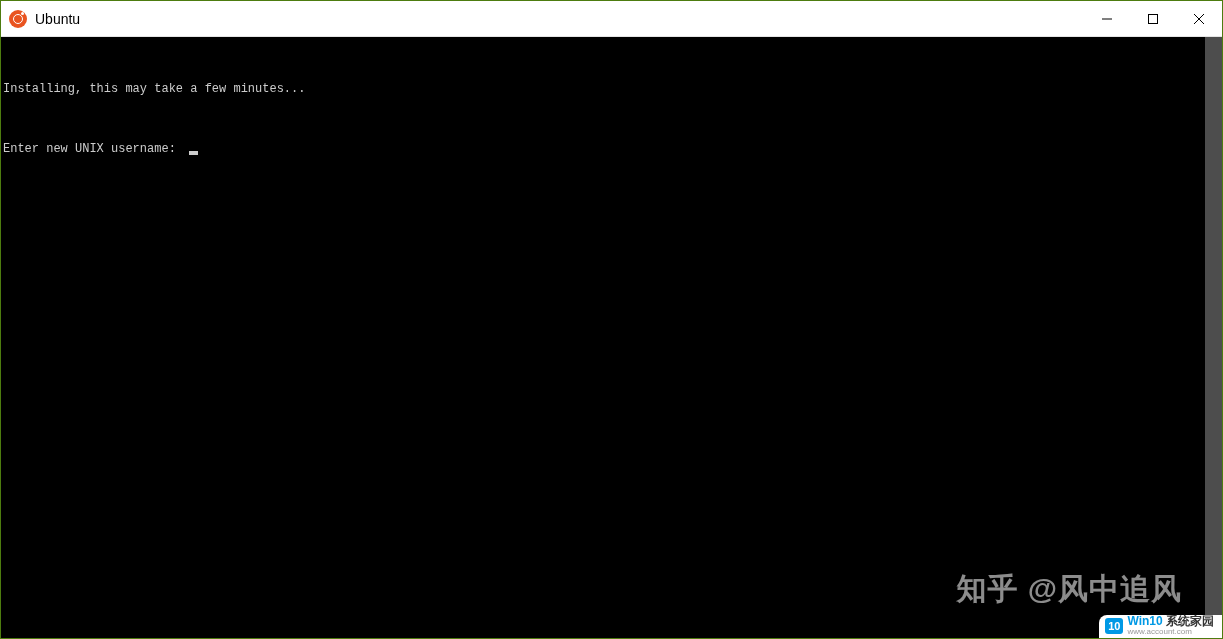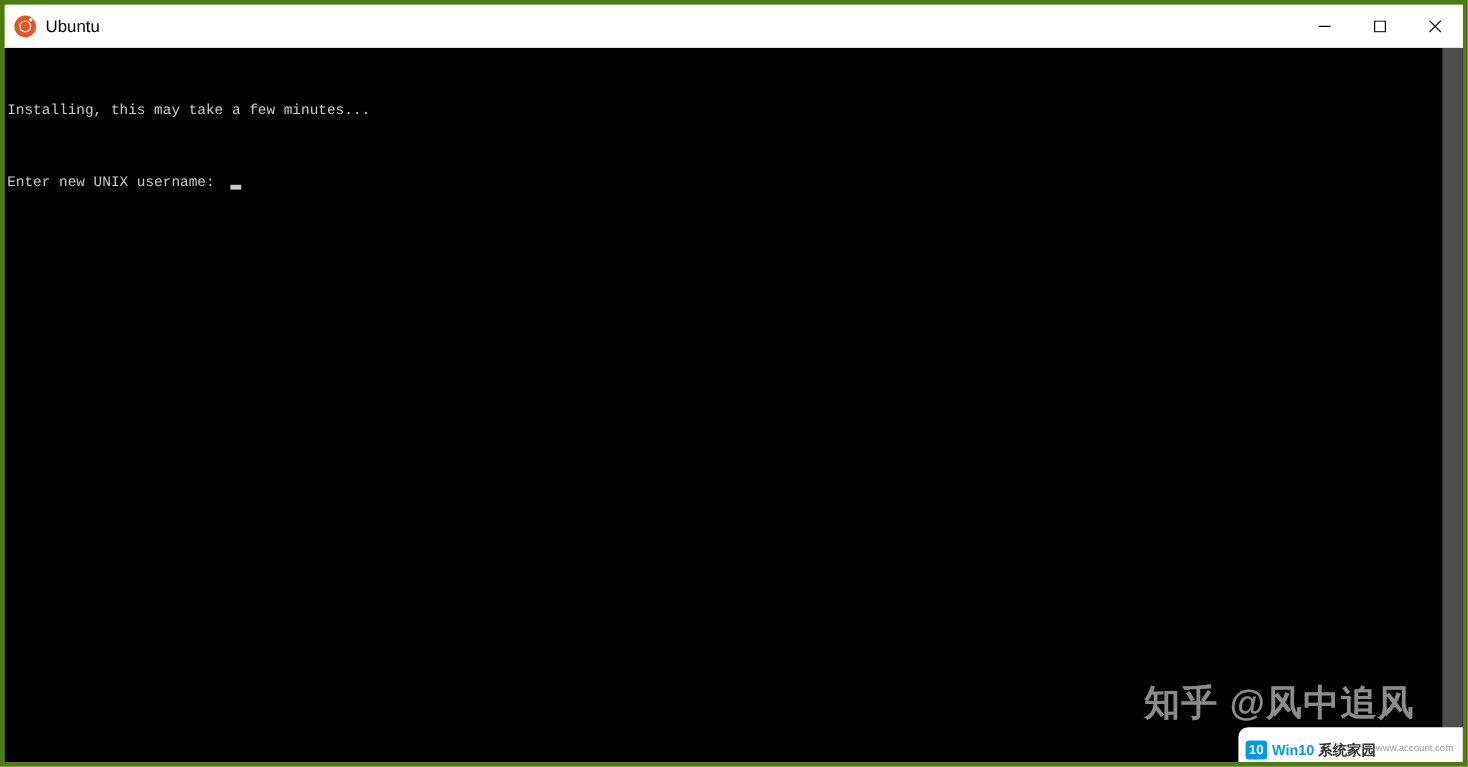--- a/index.html
+++ b/index.html
@@ -13,21 +13,21 @@
       background: #ffffff;
       font-family: "Segoe UI", Tahoma, sans-serif;
       overflow: hidden;
       position: relative;
     }
     .window {
       width: 100%;
       height: 100%;
       display: flex;
       flex-direction: column;
-      border: 4px solid #4d7c0f;
+      border: 1px solid #4d7c0f;
     }
     .titlebar {
       height: 36px;
       background: #ffffff;
       display: flex;
       align-items: center;
       justify-content: space-between;
       border-bottom: 1px solid #e5e5e5;
     }
     .titlebar-left {
@@ -141,37 +141,37 @@
       font-weight: 700;
       letter-spacing: 1px;
       pointer-events: none;
     }
     .watermark2 {
       position: absolute;
       bottom: 0;
       right: 0;
       background: #ffffff;
       border-radius: 8px 0 0 0;
-      padding: 11px 8px 2px 6px;
+      padding: 0 8px 2px 6px;
       display: flex;
       align-items: center;
       gap: 4px;
       pointer-events: none;
     }
     .wm2-badge {
       background: #0099e5;
       color: #ffffff;
       font-size: 11px;
       font-weight: bold;
       padding: 2px 3px;
       border-radius: 3px;
     }
     .wm2-text {
       display: flex;
-      flex-direction: row;
+      flex-direction: column;
       line-height: 1;
     }
     .wm2-main {
       color: #0099e5;
       font-size: 12px;
       font-weight: bold;
     }
     .wm2-main .cn {
       color: #333;
     }

